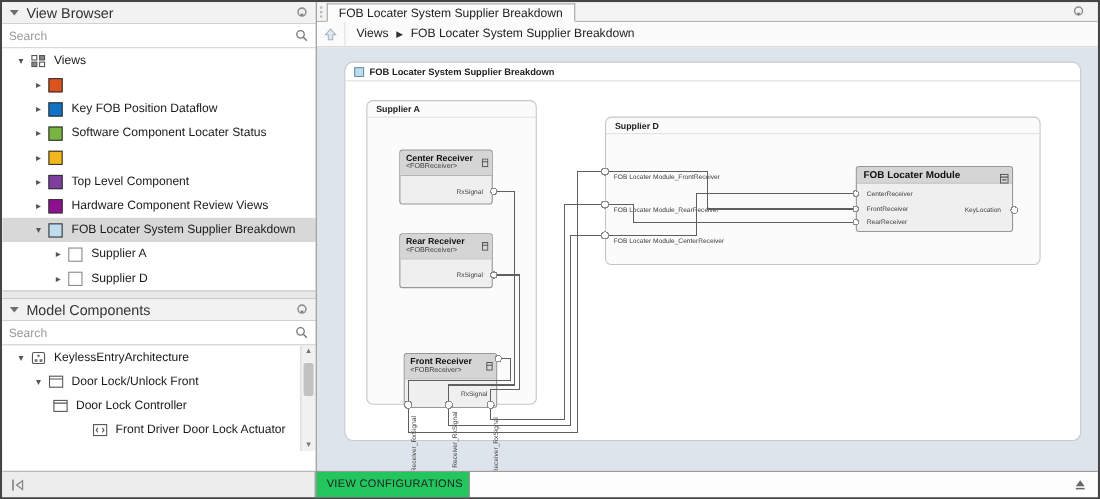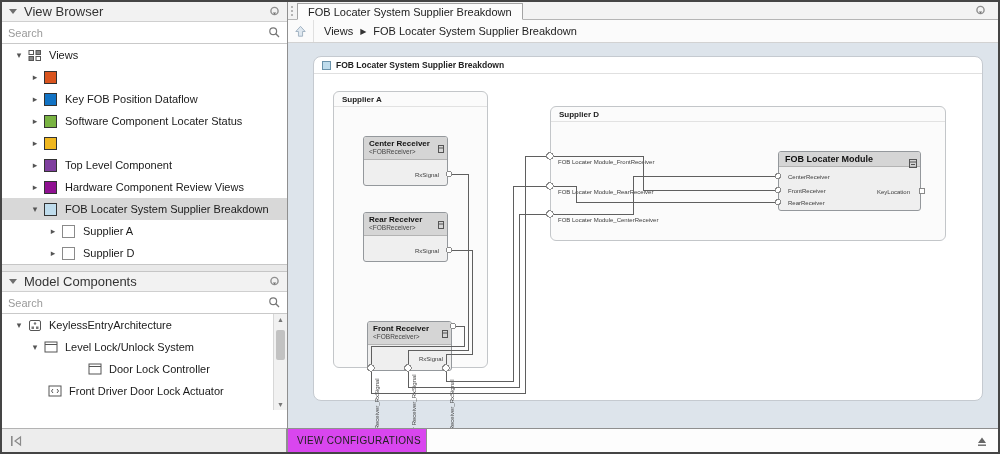--- a/index.html
+++ b/index.html
@@ -28,21 +28,21 @@
   .pad12 { padding-left: 12px; } .pad28 { padding-left: 28px; } .pad46 { padding-left: 46px; }
   .divider { height: 8px; background: #e9e9e9; border-top: 1px solid #c6c6c6; border-bottom: 1px solid #c6c6c6; }
   .mc-treewrap { position: relative; height: 96px; overflow: hidden; }
   .scrollbar { position: absolute; right: 0; top: 0; bottom: 0; width: 14px; background: #f1f1f1; border-left: 1px solid #d7d7d7; font-size: 7px; color: #777; text-align: center; }
   .sb-thumb { position: absolute; left: 2px; right: 2px; top: 16px; height: 30px; background: #c2c2c2; border-radius: 2px; }
   .sb-up { position: absolute; top: 2px; left: 0; right: 0; } .sb-dn { position: absolute; bottom: 2px; left: 0; right: 0; }
   
   .bottom-bar { position: absolute; left: 0; right: 0; bottom: 0; height: 24px; display: flex; z-index: 30; }
   .bb-left { width: 285px; flex: none; background: #ededed; border-top: 1px solid #b3b3b3; border-right: 1px solid #8f8f8f; display: flex; align-items: center; padding-left: 8px; }
   .bb-main { flex: 1; background: #fdfdfd; border-top: 1px solid #8f8f8f; display: flex; position: relative; }
-  .bb-cell { width: 140px; background: #d946ef; border-right: 1px solid #8f8f8f; display: flex; align-items: center; padding-left: 10px; font-size: 10px; letter-spacing: 0.3px; color: #222; cursor: pointer; }
+  .bb-cell { width: 140px; background: #22c55e; border-right: 1px solid #8f8f8f; display: flex; align-items: center; padding-left: 10px; font-size: 10px; letter-spacing: 0.3px; color: #222; cursor: pointer; }
   .bb-collapse { position: absolute; right: 10px; top: 5px; cursor: pointer; }
   
   .main { position: absolute; left: 286px; top: 0; right: 0; bottom: 24px; }
   .tabstrip { height: 18px; background: #f3f3f3; border-bottom: 1px solid #b5b5b5; display: flex; align-items: flex-end; }
   .grip { width: 2px; height: 10px; border-left: 2px dotted #b4b4b4; margin: 0 4px 3px 3px; }
   .tab { height: 17px; margin-bottom: -1px; background: #fcfcfc; border: 1px solid #a3a3a3; border-bottom: 1px solid #fcfcfc; display: flex; align-items: center; padding: 0 10px; font-size: 11px; color: #222; cursor: pointer; }
   .tabstrip .hdr-gear { margin-right: 12px; margin-bottom: 3px; }
   .breadcrumb { height: 23px; background: #fbfbfb; border-bottom: 1px solid #d2d2d2; display: flex; align-items: center; }
   .bc-upbox { width: 26px; height: 100%; border-right: 1px solid #e0e0e0; display: flex; align-items: center; justify-content: center; cursor: pointer; }
   .bc-root { font-size: 11px; color: #222; margin-left: 10px; cursor: pointer; }
@@ -188,32 +188,32 @@
           <span>KeylessEntryArchitecture</span>
         </div>
         <div class="trow pad28">
           <span class="arrow">▾</span>
           <span class="ticon">
             <svg width="14" height="12" viewBox="0 0 14 12" fill="none" stroke="#555">
                 <rect x="1" y="1" width="12" height="10"></rect>
                 <line x1="1" y1="3.5" x2="13" y2="3.5"></line>
               </svg>
           </span>
-          <span>Level Lock/Unlock System</span>
-        </div>
-        <div class="trow pad46" style="padding-left:86px;">
+          <span>Door Lock/Unlock Front</span>
+        </div>
+        <div class="trow pad46" style="padding-left:46px;">
           <span class="ticon">
             <svg width="14" height="12" viewBox="0 0 14 12" fill="none" stroke="#555">
                 <rect x="1" y="1" width="12" height="10"></rect>
                 <line x1="1" y1="3.5" x2="13" y2="3.5"></line>
               </svg>
           </span>
           <span>Door Lock Controller</span>
         </div>
-        <div class="trow pad46" style="">
+        <div class="trow pad46" style="margin-left:36px;">
           <span class="ticon">
             <svg width="14" height="12" viewBox="0 0 14 12" fill="none" stroke="#555">
                 <rect x="1" y="1" width="12" height="10"></rect>
                 <path d="M5 4 L3.5 6 L5 8"></path>
                 <path d="M9 4 L10.5 6 L9 8"></path>
               </svg>
           </span>
           <span>Front Driver Door Lock Actuator</span>
         </div>
       </div>

